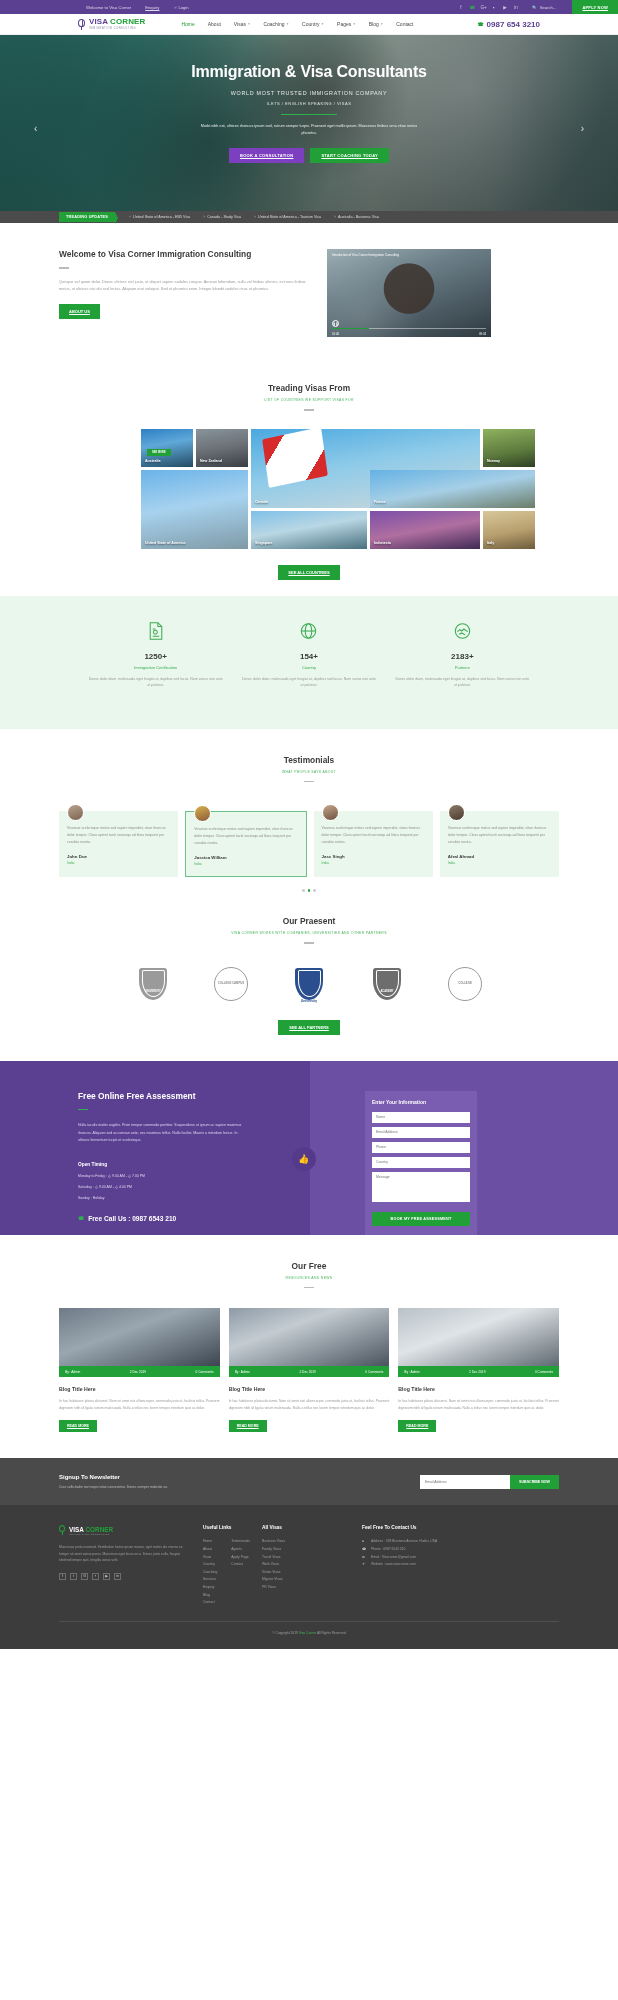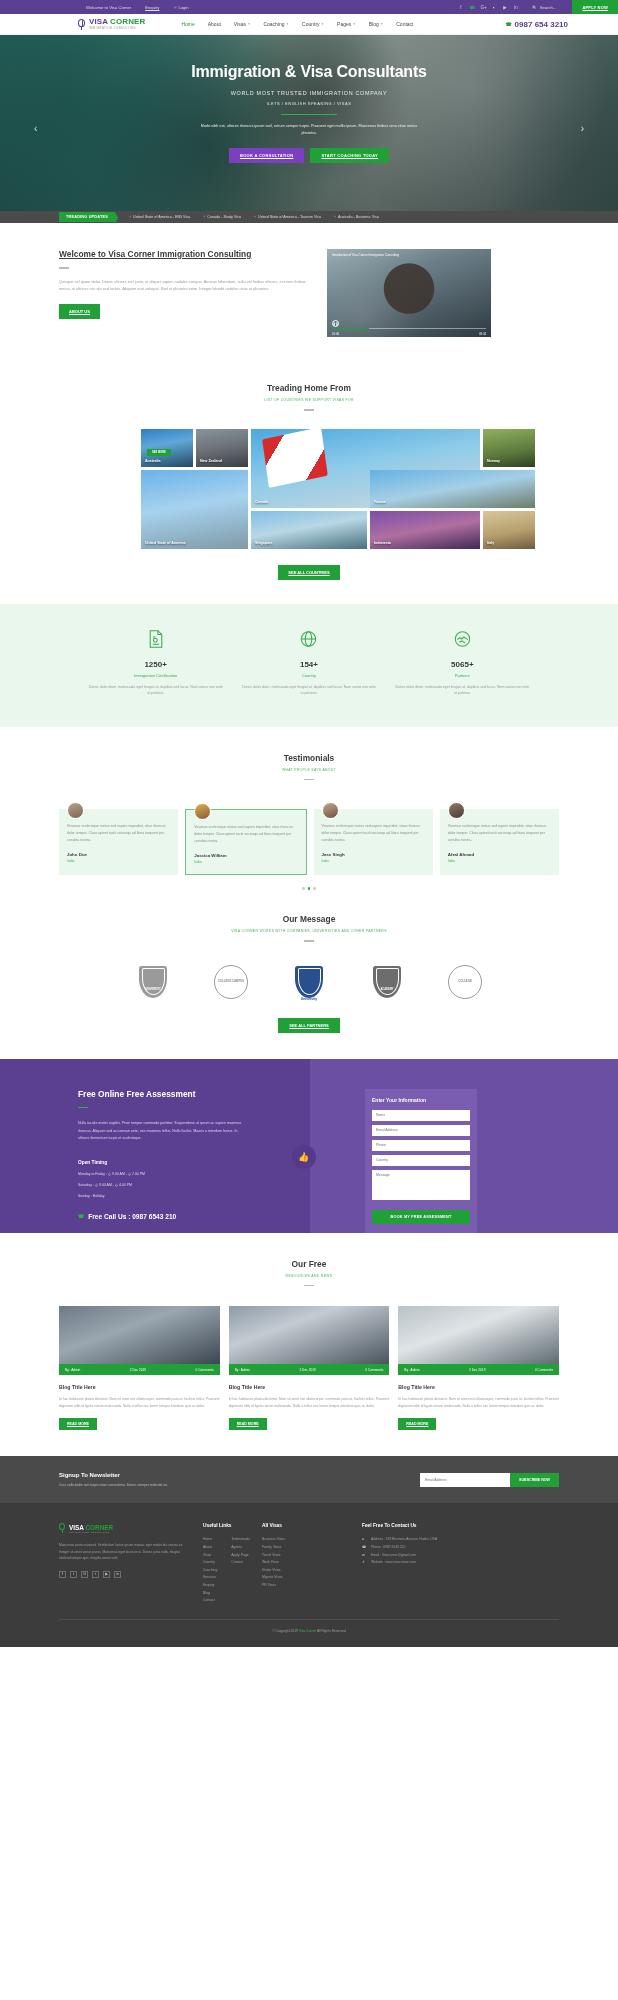--- a/index.html
+++ b/index.html
@@ -52,21 +52,21 @@
   }
   .brand-mark .stick { position: absolute; left: 3.2px; top: 8px; width: 1px; height: 3px; background: #5b4091; }
   .brand-text .bt1 { font-size: 8px; font-weight: bold; letter-spacing: .1px; line-height: 8px; }
   .bt1 .v { color: #5b4091; } .bt1 .c { color: #21a038; }
   .brand-text .bt2 { font-size: 2.6px; color: #8e86a5; letter-spacing: .55px; line-height: 5px; }
 
   .menu { display: flex; align-items: center; gap: 13px; margin-left: 36px; font-size: 5px; }
   .menu a { color: #4a4a4a; text-decoration: none; white-space: nowrap; display: flex; align-items: center; gap: 1.5px; }
   .menu a.active { color: #21a038; }
   .caret { font-size: 3px; color: #9b9b9b; }
-  .phone { margin-left: auto; margin-right: 50px; display: flex; align-items: center; gap: 3px; color: #5b4091; font-size: 8px; font-weight: bold; }
+  .phone { margin-left: auto; margin-right: 78px; display: flex; align-items: center; gap: 3px; color: #5b4091; font-size: 8px; font-weight: bold; }
   .phone .ico { color: #21a038; font-size: 5px; }
 
   
   .hero {
     height: 176px; position: relative; overflow: hidden;
     background: linear-gradient(100deg,#2e6f68 0%, #3c8078 22%, #6f8f84 45%, #8a9a93 62%, #7d8d89 80%, #4b6a66 100%);
   }
   .hero:before {
     content:""; position:absolute; inset:0;
     background:
@@ -97,21 +97,21 @@
     padding: 3px 7px; position: relative; letter-spacing: .2px;
   }
   .trend-tag:after { content:""; position:absolute; right:-3px; top:0; border-left:3px solid #21a038; border-top:6px solid transparent; border-bottom:6px solid transparent; }
   .trend-items { display: flex; gap: 13px; margin-left: 14px; font-size: 3.7px; color: #ddd; }
   .trend-items span.chev { color: #9a9a9a; margin-right: 2px; }
 
   
   .welcome { padding: 26px 0 22px; }
   .welcome-row { display: flex; gap: 20px; }
   .welcome-left { width: 248px; }
-  .welcome-left h2 { font-size: 8.4px; color: #3b3b3b; font-weight: bold; text-decoration: underline; }
+  .welcome-left h2 { font-size: 8.4px; color: #3b3b3b; font-weight: bold; }
   .sm-div { width: 10px; height: 1.6px; background: #bbb; margin: 8px 0 9px; }
   .welcome-left p { font-size: 3.9px; color: #9a9a9a; line-height: 7.6px; }
   .about-btn { display: inline-block; background: #21a038; color: #fff; font-size: 4px; font-weight: bold; padding: 5px 10px; margin-top: 11px; }
   .video {
     width: 164px; height: 88px; position: relative; overflow: hidden;
     background: linear-gradient(160deg,#9fb0b6 0%,#6c7f88 35%,#4b5a62 70%,#2f3a42 100%);
   }
   .video:before {
     content:""; position:absolute; inset:0;
     background: radial-gradient(circle at 50% 45%, rgba(60,50,45,.85) 0 26%, transparent 27%),
@@ -143,21 +143,21 @@
   .t-ca:after{ content:""; position:absolute; left:6%; top:5%; width:26%; height:62%; background: linear-gradient(130deg,#d72b2b 0 22%, #fff 22% 78%, #d72b2b 78% 100%); transform: rotate(-8deg) skewY(-4deg); border-radius:2px; }
   .t-usa  { grid-column: 1/3; grid-row: 2/4; background: linear-gradient(170deg,#6ab3e8 0%,#a7d2ef 45%,#7f9aa6 100%); }
   .t-sing { grid-column: 3; grid-row: 3; background: linear-gradient(170deg,#7fc0e8 0%,#b9d7e4 45%,#49707e 100%); }
   .t-fra  { grid-column: 4/6; grid-row: 2; background: linear-gradient(170deg,#64b2e4 0%,#a6cfe6 50%,#6c7d6a 100%); }
   .t-nor  { grid-column: 5; grid-row: 1; background: linear-gradient(170deg,#8fb25e 0%,#5c7a3d 60%,#2e3f24 100%); }
   .t-ind  { grid-column: 4; grid-row: 3; background: linear-gradient(170deg,#7b4fa8 0%,#b06fa0 50%,#402a55 100%); }
   .t-ita  { grid-column: 5; grid-row: 3; background: linear-gradient(170deg,#d8c79a 0%,#b79f6e 55%,#6d5c3c 100%); }
   .see-all { display: block; width: 62px; margin: 16px auto 0; background: #21a038; color: #fff; font-size: 4px; font-weight: bold; padding: 5px 0; text-align: center; }
 
   
-  .stats { background: #eaf7ec; padding: 26px 0 30px; margin-top: 24px; }
+  .stats { background: #eaf7ec; padding: 26px 0 40px; margin-top: 16px; }
   .stats-row { display: flex; width: 460px; margin: 0 auto; }
   .stat { flex: 1; text-align: center; padding: 0 8px; }
   .stat .sicon { color: #3aab52; margin-bottom: 8px; }
   .stat .num { font-size: 8px; font-weight: bold; color: #3a3a3a; }
   .stat .lbl { font-size: 4px; color: #3aab52; margin-top: 4px; }
   .stat .txt { font-size: 3.5px; color: #9a9a9a; line-height: 6.6px; margin-top: 6px; }
 
   
   .testi { padding: 26px 0 0; }
   .tcards { display: flex; gap: 7px; width: 500px; margin: 22px auto 0; }
@@ -380,21 +380,21 @@
             </div>
           <div class="vc-time">01:06</div>
           <div class="vc-time2">09:34</div>
         </div>
       </div>
     </div>
   </div>
 
   <div class="countries">
     <div class="sec-head">
-      <h2>Treading Home From</h2>
+      <h2>Treading Visas From</h2>
       <div class="tagline">LIST OF COUNTRIES WE SUPPORT VISAS FOR</div>
       <div class="hdiv"></div>
     </div>
     <div class="grid">
       <div class="tile t-aus">
         <div class="cname">Australia</div>
         <div class="seemore">SEE MORE</div>
       </div>
       <div class="tile t-nz">
         <div class="cname">New Zealand</div>
@@ -452,21 +452,21 @@
         <div class="txt">Donec dolor diam, malesuada eget feugiat at, dapibus sed lacus. Nam varius non ante ut pulvinar.</div>
       </div>
       <div class="stat">
         <div class="sicon">
           <svg width="17" height="18" viewBox="0 0 26 26" fill="none" stroke="#3aab52" stroke-width="1.6">
               <circle cx="13" cy="13" r="11"></circle>
               <path d="M5 14l4-3 3 2 3-3 6 4"></path>
               <path d="M8 18l4-2 5 3"></path>
             </svg>
         </div>
-        <div class="num">5065+</div>
+        <div class="num">2183+</div>
         <div class="lbl">Partners</div>
         <div class="txt">Donec dolor diam, malesuada eget feugiat at, dapibus sed lacus. Nam varius non ante ut pulvinar.</div>
       </div>
     </div>
   </div>
 
   <div class="testi">
     <div class="sec-head">
       <h2>Testimonials</h2>
       <div class="tagline">WHAT PEOPLE SAYS ABOUT</div>
@@ -500,21 +500,21 @@
     </div>
     <div class="dots">
       <div class="dot"></div>
       <div class="dot on"></div>
       <div class="dot"></div>
     </div>
   </div>
 
   <div class="partners">
     <div class="sec-head">
-      <h2>Our Message</h2>
+      <h2>Our Praesent</h2>
       <div class="tagline">VISA CORNER WORKS WITH COMPANIES, UNIVERSITIES AND OTHER PARTNERS</div>
       <div class="hdiv"></div>
     </div>
     <div class="plogos">
       <div class="plogo">
         <div class="shield"></div>
           <div class="ptxt">UNIVERSITY</div>
       </div>
       <div class="plogo">
         <div class="circlelogo">COLLEGE CAMPUS</div>

